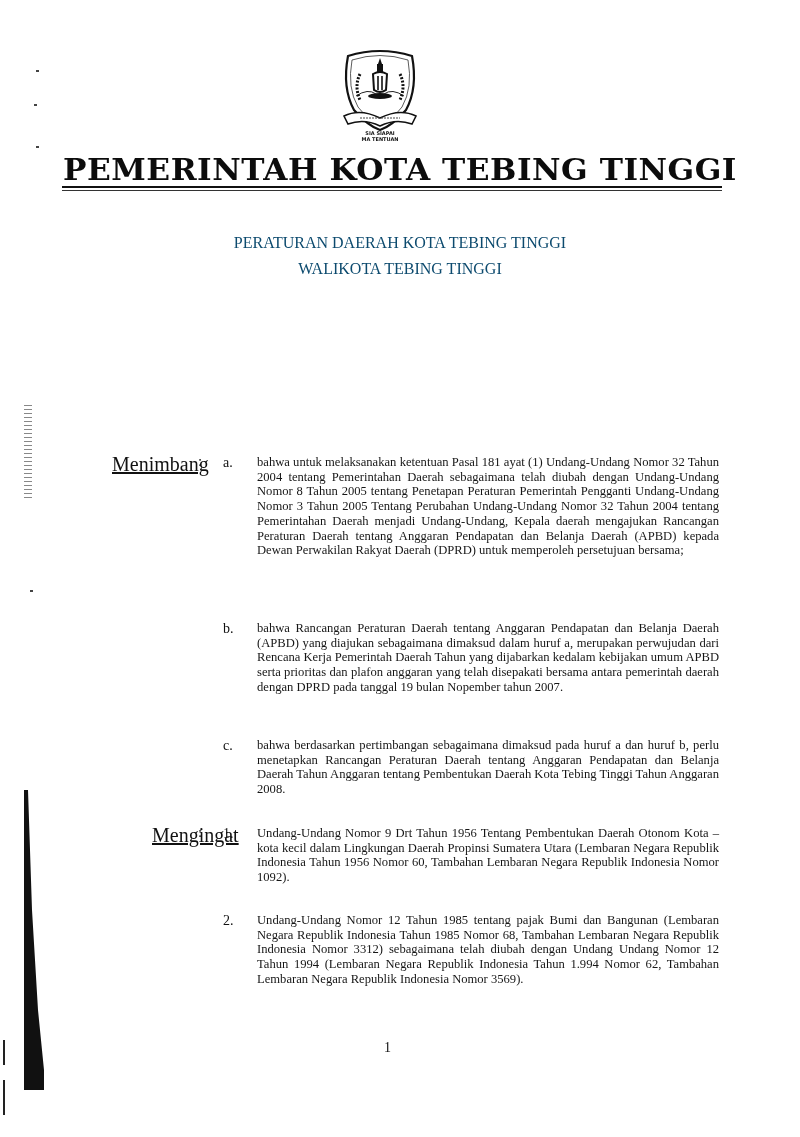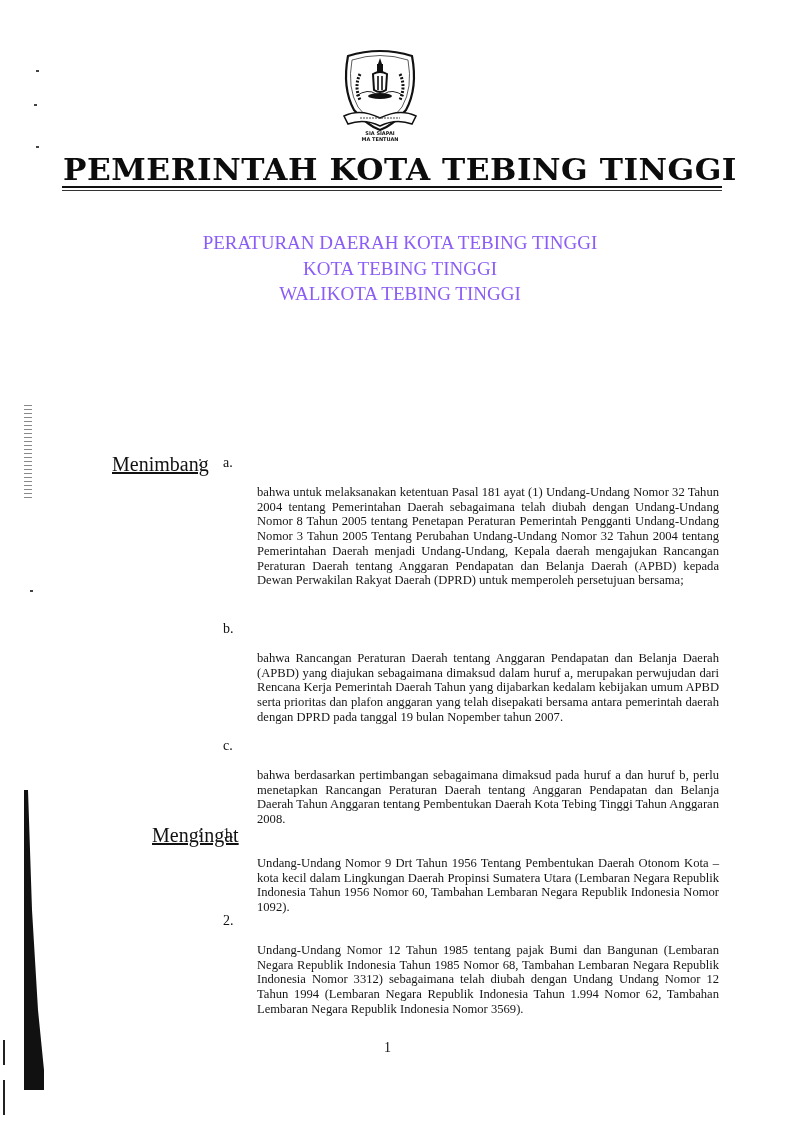--- a/index.html
+++ b/index.html
@@ -16,33 +16,33 @@
     font-family: "DejaVu Serif", serif; font-weight: bold; font-size: 30px;
     letter-spacing: 0.5px; color: #0c0c0c; white-space: nowrap;
     transform: scaleX(1.04); transform-origin: 50% 50%;
   }
   .rule-thick { position: absolute; left: 62px; width: 660px; top: 186px; height: 2px; background: #111; }
   .rule-thin { position: absolute; left: 62px; width: 660px; top: 190px; height: 1px; background: #333; }
 
   
   .title-block {
     position: absolute; left: 0; width: 800px; top: 230px; text-align: center;
-    font-size: 19px; line-height: 25.5px; color: #8b5cf6;
+    font-size: 16px; line-height: 25.5px; color: #0c4a6e;
   }
   .title-block div { white-space: nowrap; }
 
   
   .section { position: absolute; left: 0; width: 800px; }
   .sec-label { position: absolute; left: 112px; font-size: 20px; text-decoration: underline; }
   .sec-colon { position: absolute; left: 198px; font-size: 15px; }
   .item { position: absolute; left: 0; width: 800px; }
   .item-marker { position: absolute; left: 223px; font-size: 14px; }
   .item-text {
     position: absolute; left: 257px; width: 462px;
-    font-size: 12.6px; line-height: 14.7px; text-align: justify; color: #161616; margin-top: 30px;
+    font-size: 12.6px; line-height: 14.7px; text-align: justify; color: #161616;
   }
 
   .page-number { position: absolute; left: 384px; top: 1040px; font-size: 14px; }
 
   
   .scan-edge { position: absolute; left: 18px; top: 790px; width: 26px; height: 330px; }
   .scan-dots { position: absolute; left: 24px; top: 405px; width: 8px; height: 95px;
     background: repeating-linear-gradient(to bottom, #555 0 1px, transparent 1px 4px); opacity: .7; }
   .scan-bar { position: absolute; left: 3px; width: 2px; background: #222; }
   .speck { position: absolute; width: 3px; height: 2px; background: #444; }
@@ -70,21 +70,20 @@
     <text x="50" y="97" text-anchor="middle" font-size="5" font-family="DejaVu Sans, sans-serif" font-weight="bold" fill="#111">SIA SIAPAI</text>
     <text x="50" y="103" text-anchor="middle" font-size="5" font-family="DejaVu Sans, sans-serif" font-weight="bold" fill="#111">MA TENTUAN</text>
   </svg>
 
   <div class="letterhead-title">PEMERINTAH KOTA TEBING TINGGI</div>
   <div class="rule-thick"></div>
   <div class="rule-thin"></div>
 
   <div class="title-block">
     <div>PERATURAN DAERAH KOTA TEBING TINGGI</div>
-    <div>KOTA TEBING TINGGI</div>
     <div>WALIKOTA TEBING TINGGI</div>
   </div>
 
   <div class="section" style="top:453px;">
     <span class="sec-label" style="top:0;">Menimbang</span>
     <span class="sec-colon" style="top:0;">:</span>
   </div>
   <div class="item" style="top:455px;">
     <span class="item-marker">a.</span>
     <div class="item-text">bahwa untuk melaksanakan ketentuan Pasal 181 ayat (1) Undang-Undang Nomor 32 Tahun 2004 tentang Pemerintahan Daerah sebagaimana telah diubah dengan Undang-Undang Nomor 8 Tahun 2005 tentang Penetapan Peraturan Pemerintah Pengganti Undang-Undang Nomor 3 Tahun 2005 Tentang Perubahan Undang-Undang Nomor 32 Tahun 2004 tentang Pemerintahan Daerah menjadi Undang-Undang, Kepala daerah mengajukan Rancangan Peraturan Daerah tentang Anggaran Pendapatan dan Belanja Daerah (APBD) kepada Dewan Perwakilan Rakyat Daerah (DPRD) untuk memperoleh persetujuan bersama;</div>

